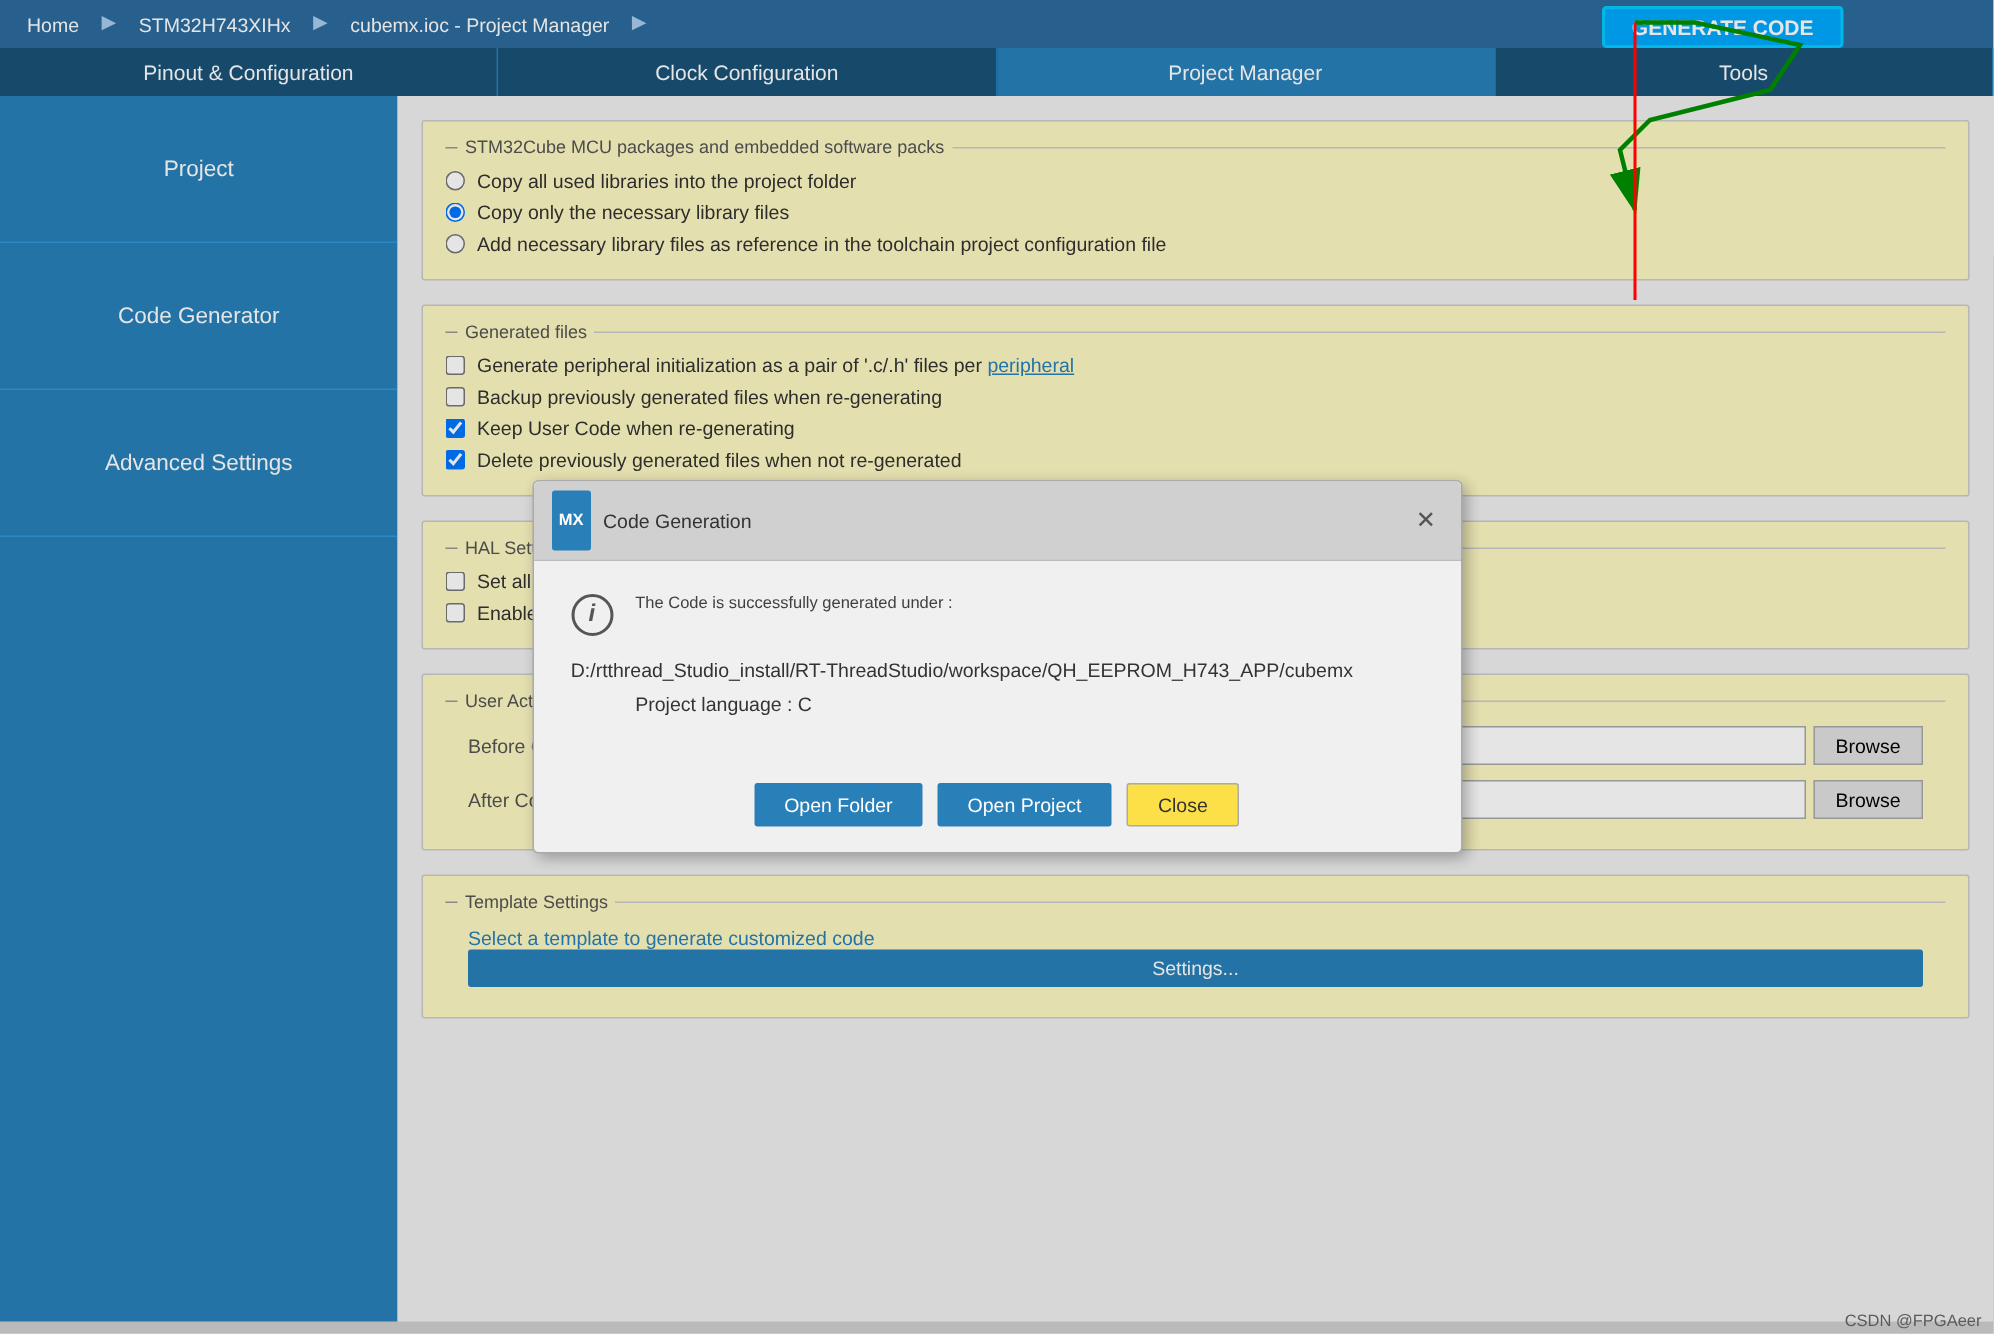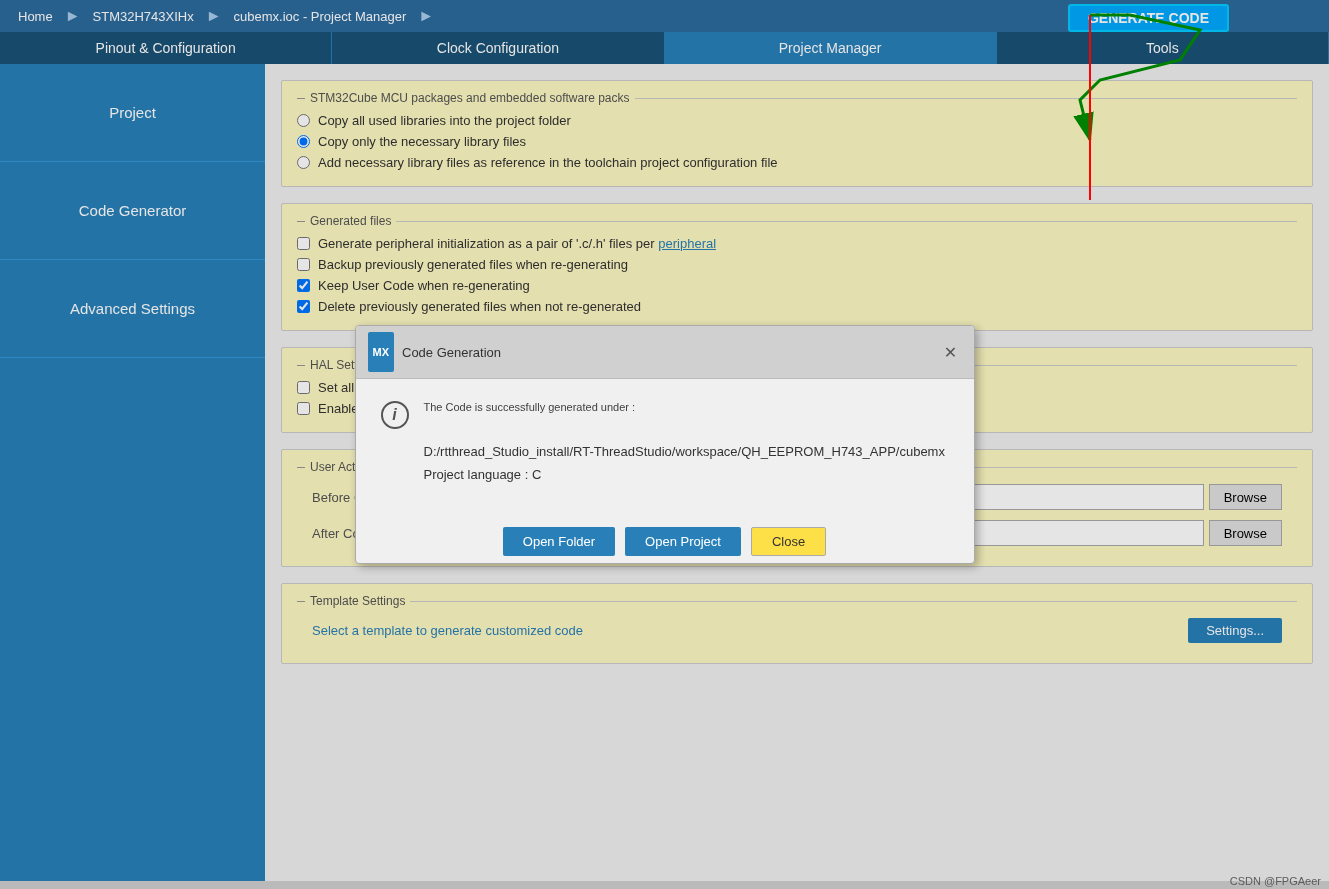--- a/index.html
+++ b/index.html
@@ -68,21 +68,21 @@
     
     .user-actions-row { display: flex; align-items: center; margin: 10px 15px; }
     .user-actions-label { width: 200px; font-size: 13px; color: #555; }
     .user-actions-input { flex: 1; height: 26px; border: 1px solid #aaa; padding: 0 5px; font-size: 12px; }
     .browse-btn {
       background: #e0e0e0; border: 1px solid #aaa; padding: 4px 14px;
       cursor: pointer; font-size: 13px; margin-left: 5px; height: 26px;
     }
 
     
-    .template-row { display: flex; align-items: center; margin: 10px 15px; }
+    .template-row { display: flex; margin: 10px 15px; flex-direction: column; }
     .template-label { font-size: 13px; color: #2980b9; flex: 1; }
     .settings-btn {
       background: #2980b9; color: white; border: none; padding: 5px 18px;
       cursor: pointer; font-size: 13px; border-radius: 2px;
     }
 
     
     .modal-overlay {
       position: fixed; top: 0; left: 0; width: 100%; height: 100%;
       background: rgba(0,0,0,0.1); z-index: 100;
@@ -107,23 +107,23 @@
     }
     .modal-body { padding: 20px 25px 15px 25px; }
     .modal-info-row { display: flex; align-items: flex-start; margin-bottom: 15px; }
     .info-icon {
       width: 28px; height: 28px; border-radius: 50%; border: 2px solid #555;
       display: flex; align-items: center; justify-content: center;
       font-style: italic; font-weight: bold; color: #555; font-size: 16px;
       margin-right: 15px; flex-shrink: 0; margin-top: 2px;
     }
     .modal-message { font-size: 11px; color: #404040; line-height: 1.6; }
-    .modal-path { font-size: 13px; color: #333; margin-left: 43px; margin-bottom: 8px; word-break: break-all; }
+    .modal-path { font-size: 13px; color: #333; margin-bottom: 8px; word-break: break-all; }
     .modal-lang { font-size: 13px; color: #333; margin-left: 43px; margin-bottom: 20px; }
-    .modal-footer { display: flex; justify-content: center; gap: 10px; padding: 10px 25px 7px; }
+    .modal-footer { display: flex; justify-content: center; gap: 10px; padding: 10px 25px 17px; }
     .modal-btn-primary {
       background: #2980b9; color: white; border: none; padding: 6px 20px;
       cursor: pointer; font-size: 13px; border-radius: 2px;
     }
     .modal-btn-secondary {
       background: #fde047; color: #333; border: 1px solid #aaa; padding: 6px 20px;
       cursor: pointer; font-size: 13px; border-radius: 2px;
     }
 
     

